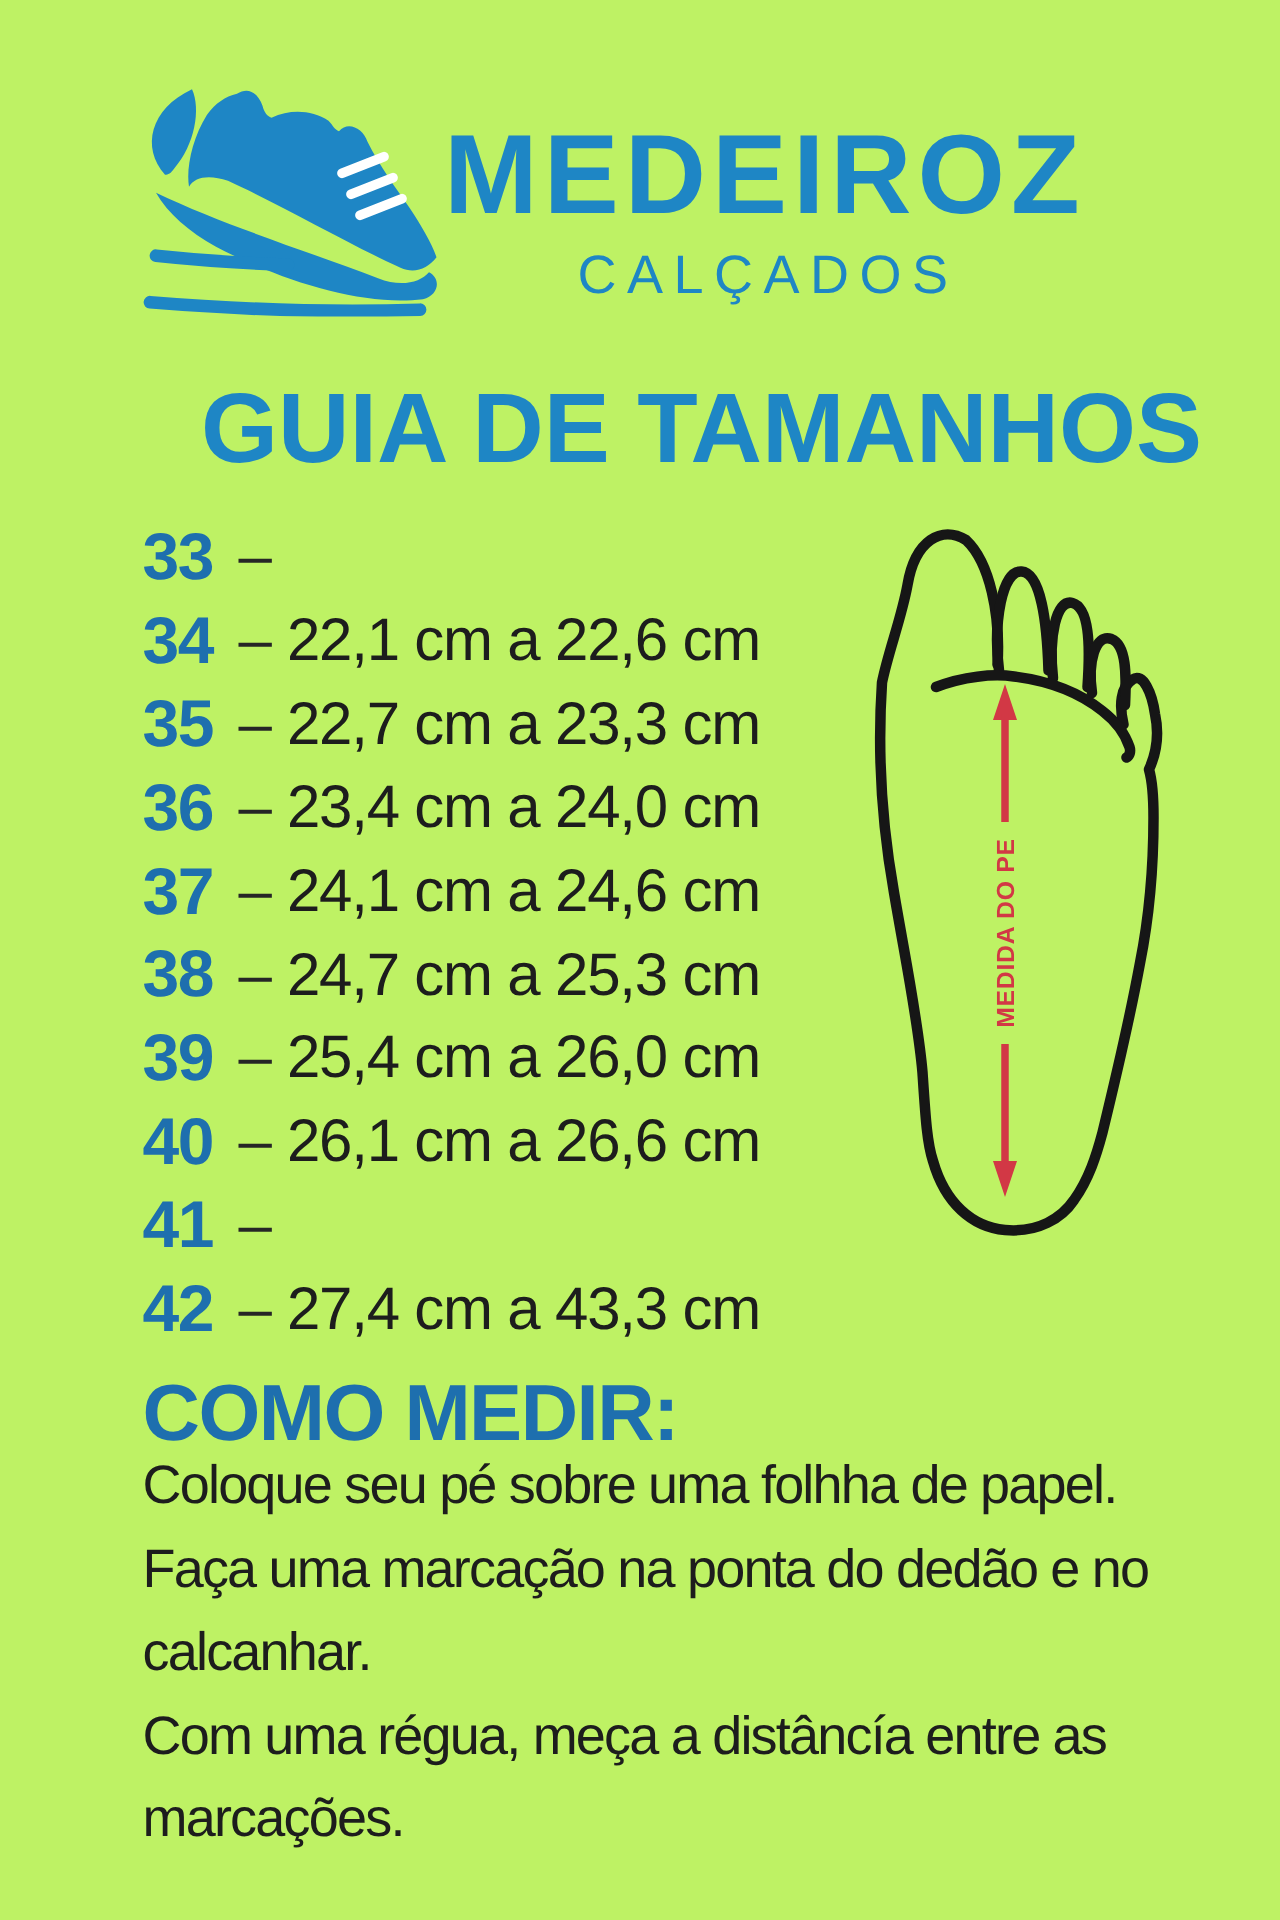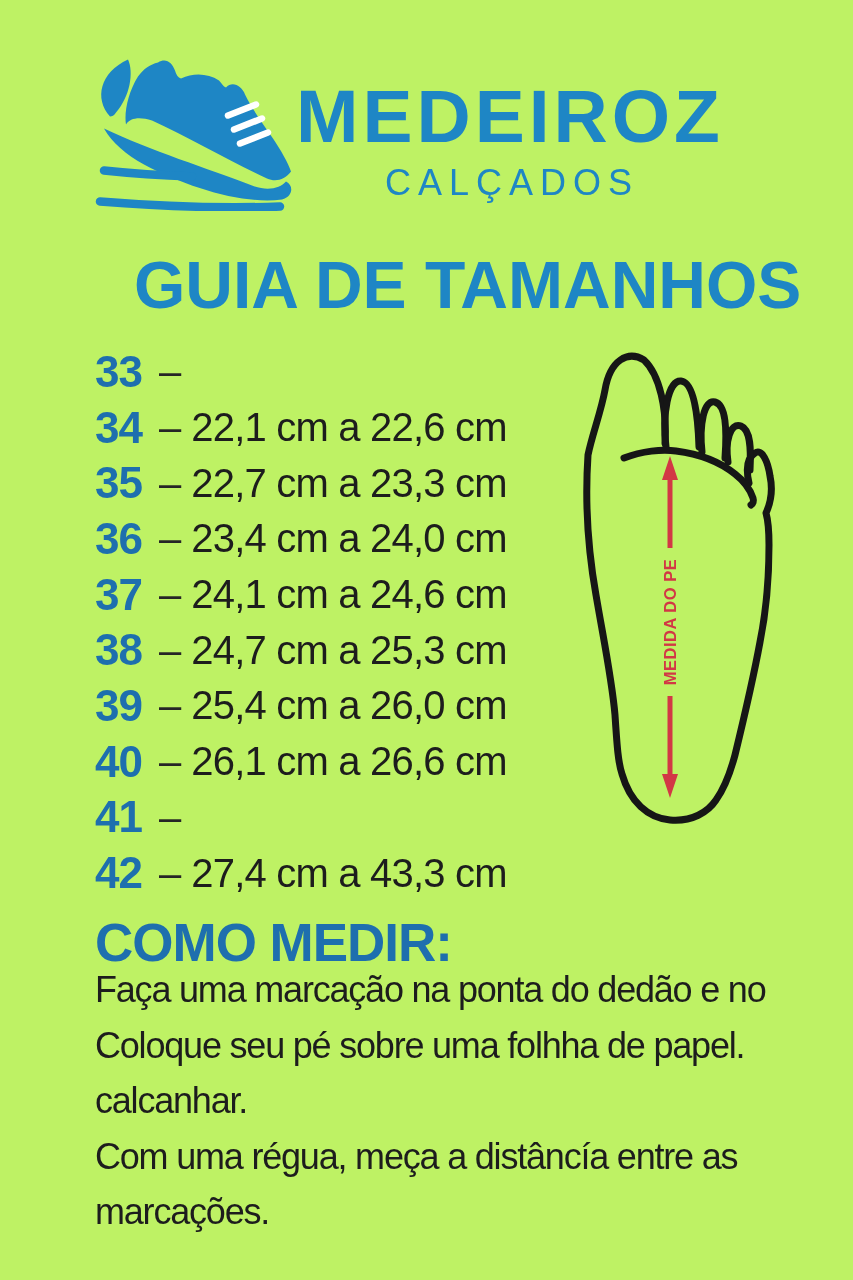--- a/index.html
+++ b/index.html
@@ -175,20 +175,20 @@
       <polygon points="98,106 90,130 106,130" fill="#d23845"></polygon>
       <line x1="98" y1="126" x2="98" y2="198" stroke="#d23845" stroke-width="5"></line>
       <line x1="98" y1="346" x2="98" y2="426" stroke="#d23845" stroke-width="5"></line>
       <polygon points="98,448 90,424 106,424" fill="#d23845"></polygon>
       <text transform="translate(104,272) rotate(-90)" text-anchor="middle" font-family="Liberation Sans, sans-serif" font-size="16.5" font-weight="bold" letter-spacing="0.5" fill="#d23845">MEDIDA DO PE</text>
     </g>
   </svg>
 
   <div class="howto-heading">COMO MEDIR:</div>
   <div class="howto-lines">
+    <div class="howto-line">Coloque seu pé sobre uma folhha de papel.</div>
     <div class="howto-line">Faça uma marcação na ponta do dedão e no</div>
-    <div class="howto-line">Coloque seu pé sobre uma folhha de papel.</div>
     <div class="howto-line">calcanhar.</div>
     <div class="howto-line">Com uma régua, meça a distâncía entre as</div>
     <div class="howto-line">marcações.</div>
   </div>
 
 </div>
 
 </body></html>

